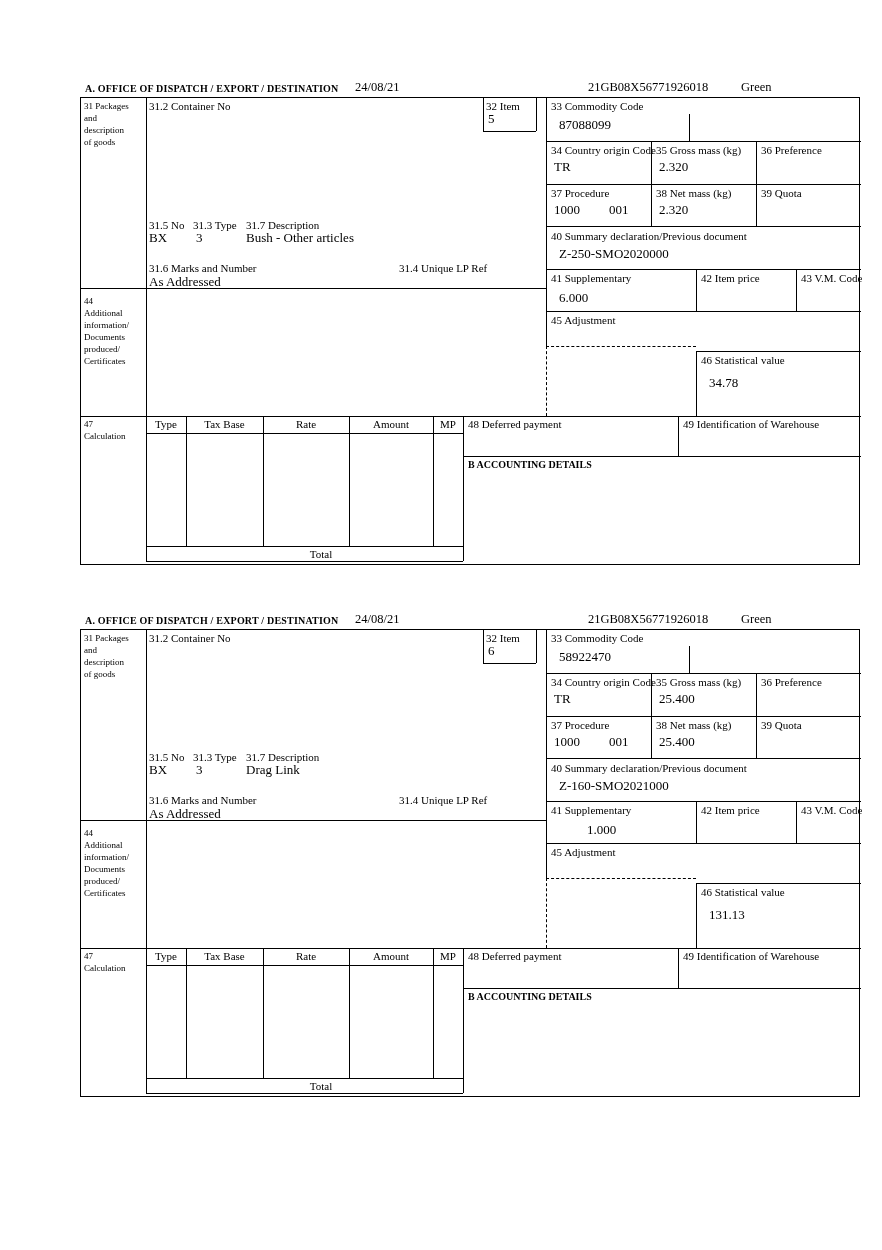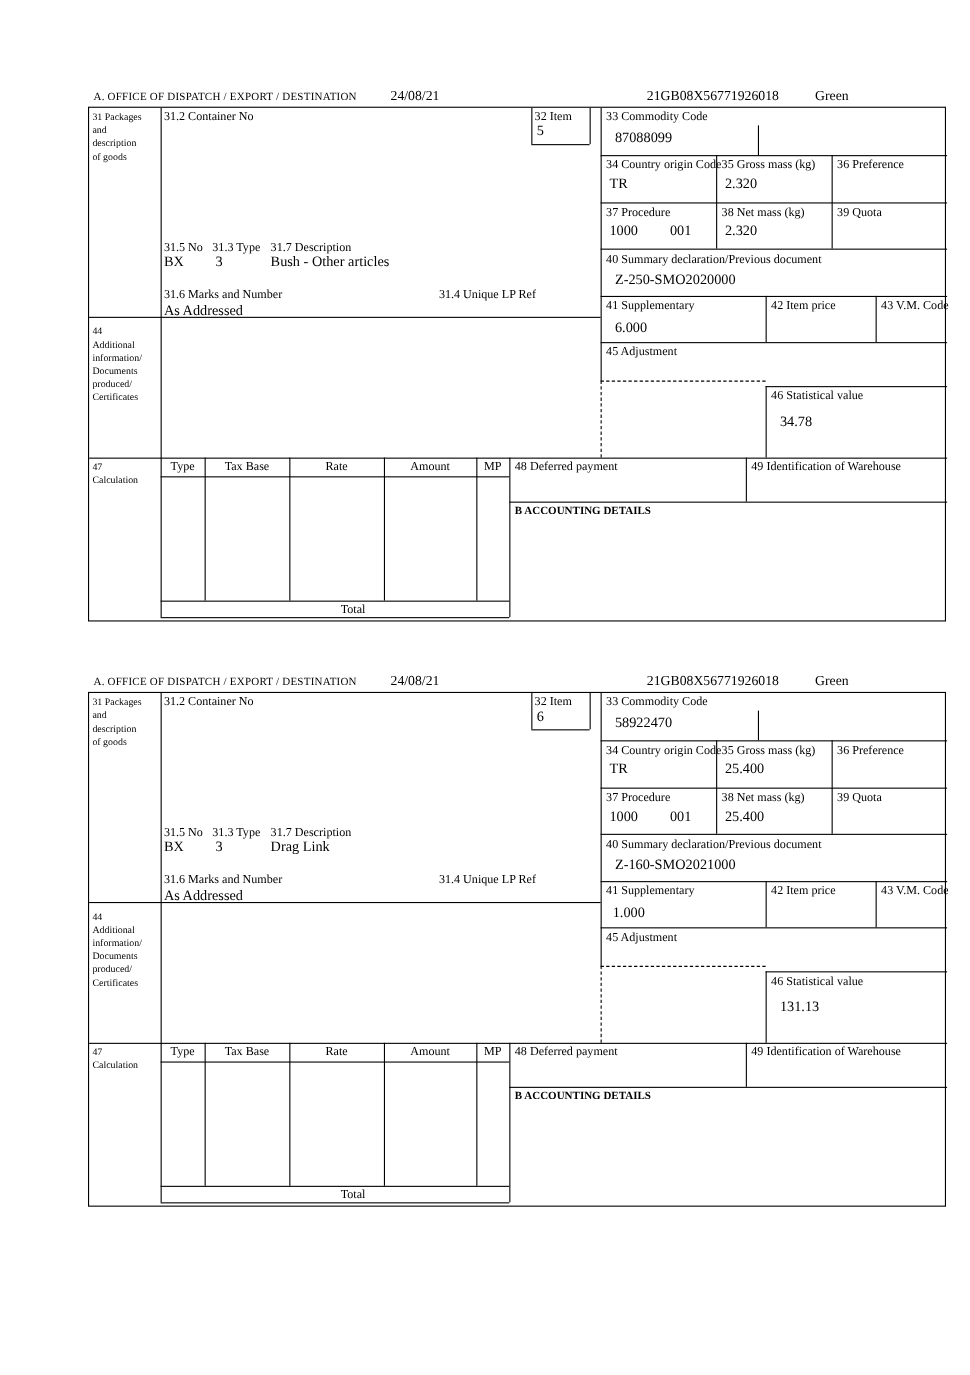--- a/index.html
+++ b/index.html
@@ -13,21 +13,21 @@
   .hl { position:absolute; height:1px; background:#000; }
   .vl { position:absolute; width:1px; background:#000; }
   .hl.dash { background:none; border-top:1px dashed #000; height:0; }
   .vl.dash { background:none; border-left:1px dashed #000; width:0; }
   .t { position:absolute; white-space:nowrap; }
   .lbl { font-size:11px; }
   .lbl-block { font-size:9px; line-height:12px; }
   .val { font-size:13px; }
   .ctr { text-align:center; }
   .bold { font-weight:bold; }
-  .hdr-office { position:absolute; left:85px; top:3px; font-size:10px; font-weight:normal; letter-spacing:.2px; }
+  .hdr-office { position:absolute; left:85px; top:3px; font-size:10px; font-weight:bold; letter-spacing:.2px; }
   .hdr-date { position:absolute; left:355px; top:0; font-size:12.5px; }
   .hdr-ref { position:absolute; left:588px; top:0; font-size:12.5px; }
   .hdr-status { position:absolute; left:741px; top:0; font-size:12.5px; }
 </style>
 </head>
 <body>
 
 <div class="section" style="top:80px">
   <span class="hdr-office">A.  OFFICE OF DISPATCH / EXPORT / DESTINATION</span>
   <span class="hdr-date">24/08/21</span>
@@ -221,21 +221,21 @@
     <span class="t lbl" style="left:575px;top:89px">38 Net mass (kg)</span>
     <span class="t lbl" style="left:680px;top:89px">39 Quota</span>
     <span class="t val" style="left:473px;top:104px">1000</span>
     <span class="t val" style="left:528px;top:104px">001</span>
     <span class="t val" style="left:578px;top:104px">25.400</span>
     <span class="t lbl" style="left:470px;top:132px">40 Summary declaration/Previous document</span>
     <span class="t val" style="left:478px;top:148px">Z-160-SMO2021000</span>
     <span class="t lbl" style="left:470px;top:174px">41 Supplementary</span>
     <span class="t lbl" style="left:620px;top:174px">42 Item price</span>
     <span class="t lbl" style="left:720px;top:174px">43 V.M. Code</span>
-    <span class="t val" style="left:476px;top:192px">1.000</span>
+    <span class="t val" style="left:506px;top:192px">1.000</span>
     <span class="t lbl" style="left:470px;top:216px">45 Adjustment</span>
     <span class="t lbl" style="left:620px;top:256px">46 Statistical value</span>
     <span class="t val" style="left:628px;top:277px">131.13</span>
 
     <span class="t lbl ctr" style="left:65px;top:320px;width:40px">Type</span>
     <span class="t lbl ctr" style="left:105px;top:320px;width:77px">Tax Base</span>
     <span class="t lbl ctr" style="left:182px;top:320px;width:86px">Rate</span>
     <span class="t lbl ctr" style="left:268px;top:320px;width:84px">Amount</span>
     <span class="t lbl ctr" style="left:352px;top:320px;width:30px">MP</span>
     <span class="t lbl ctr" style="left:180px;top:450px;width:120px">Total</span>

